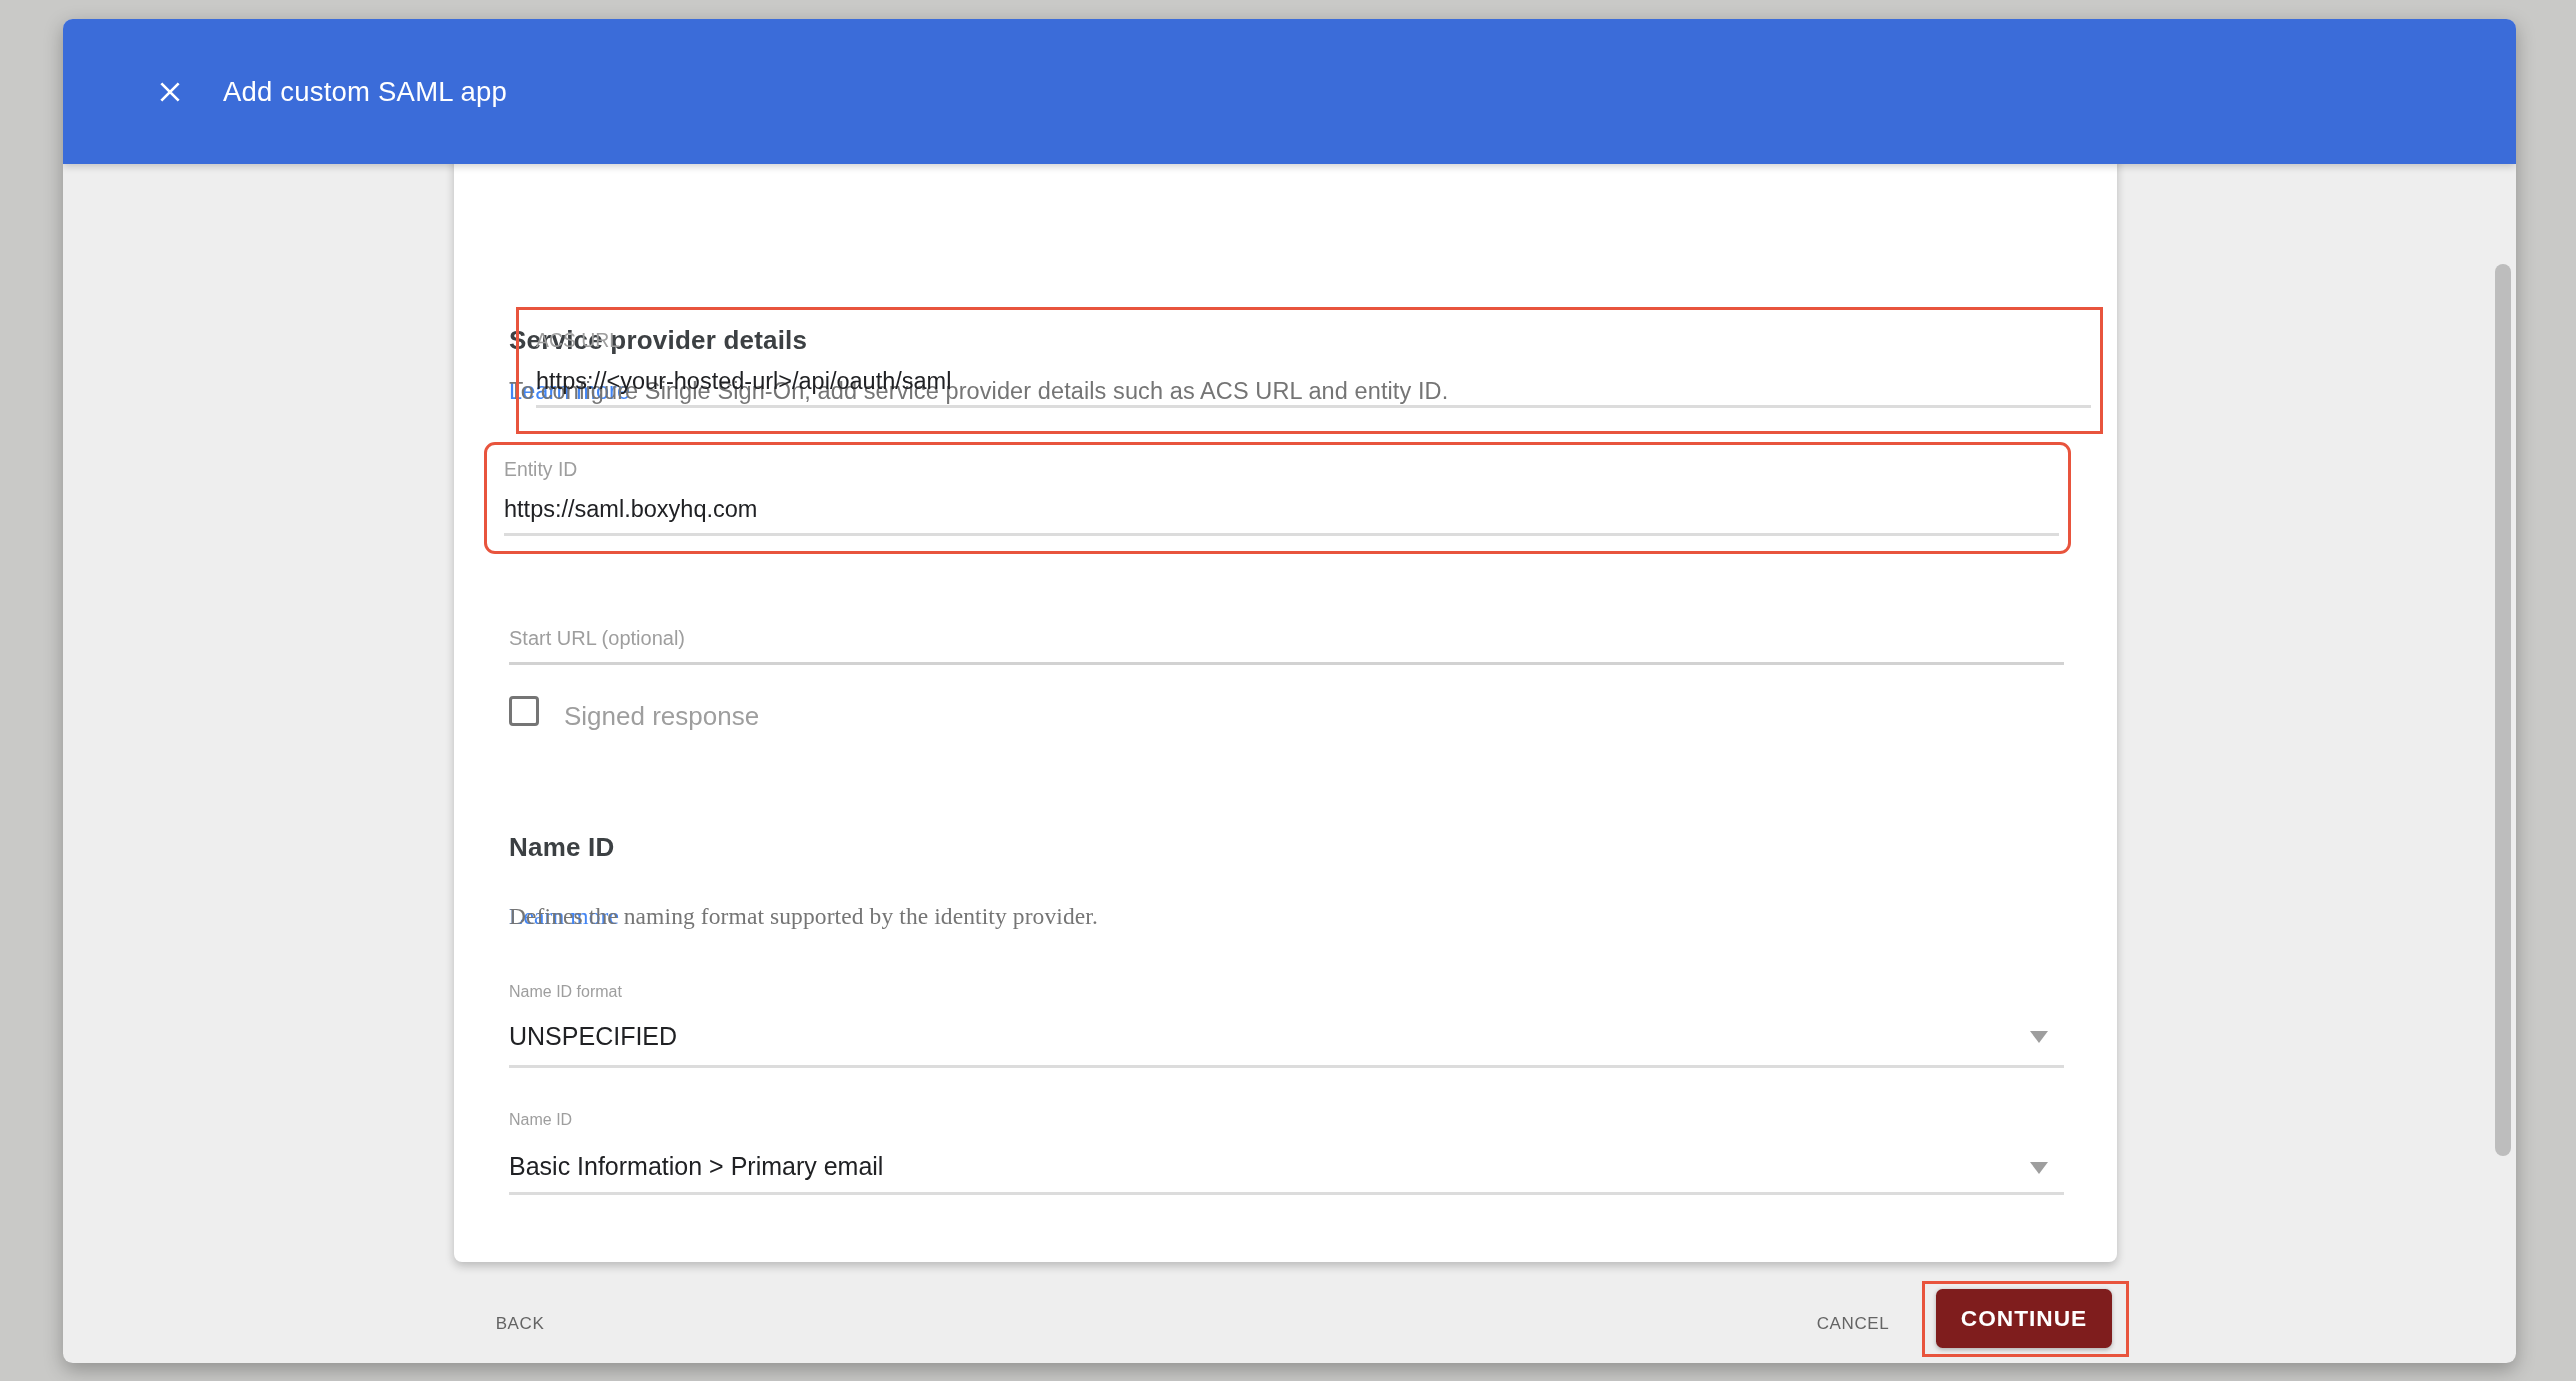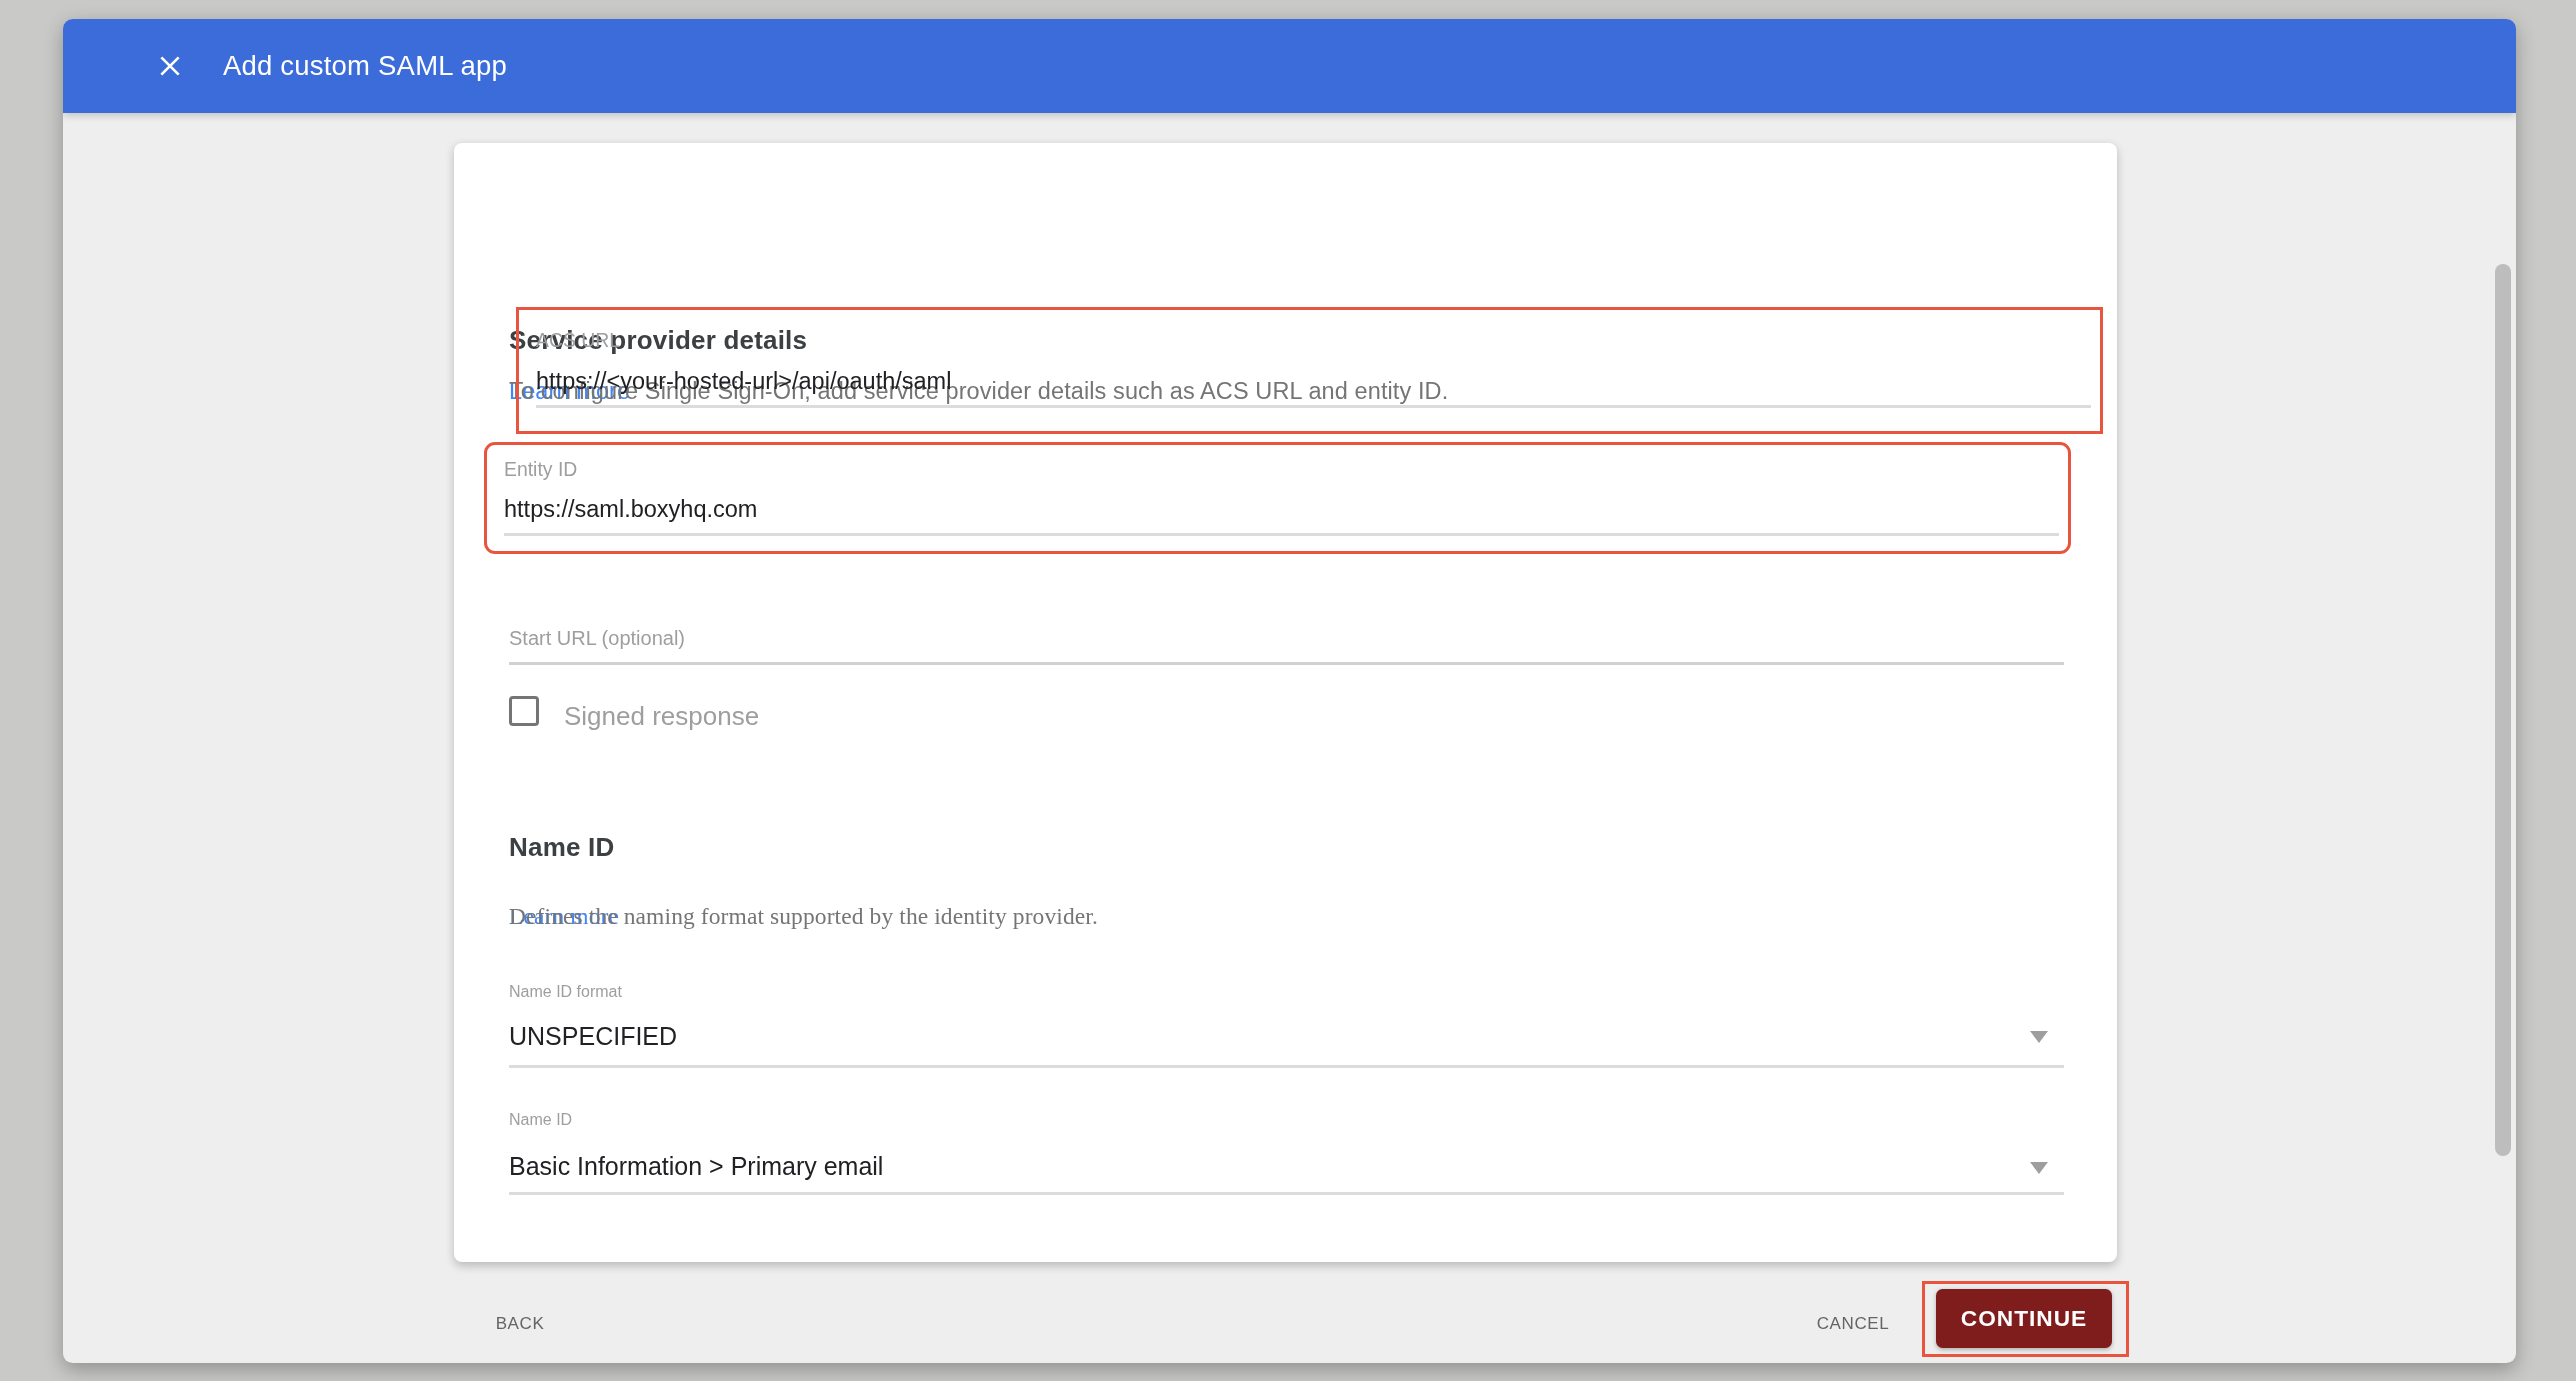--- a/index.html
+++ b/index.html
@@ -8,21 +8,21 @@
     background:#c9c9c7;
     font-family:"Liberation Sans","DejaVu Sans",sans-serif;
     -webkit-font-smoothing:antialiased;
   }
   .dialog{
     position:absolute;left:63px;top:19.4px;width:2453px;height:1344px;
     background:#eeeeee;border-radius:9.7px;overflow:hidden;
     box-shadow:0 6.5px 19.4px rgba(0,0,0,.28);
   }
   .header{
-    position:absolute;left:0;top:0;width:100%;height:94px;
+    position:absolute;left:0;top:0;width:100%;height:145px;
     background:#3b6cd9;display:flex;align-items:center;
     box-shadow:0 2.4px 8px rgba(0,0,0,.20);
     z-index:5;
   }
   .close-btn{
     margin-left:87px;width:39px;height:39px;border:none;background:transparent;
     display:flex;align-items:center;justify-content:center;cursor:pointer;padding:0;
   }
   .dialog-title{
     margin-left:34px;font-size:27.5px;color:#ffffff;letter-spacing:0.2px;font-weight:400;

